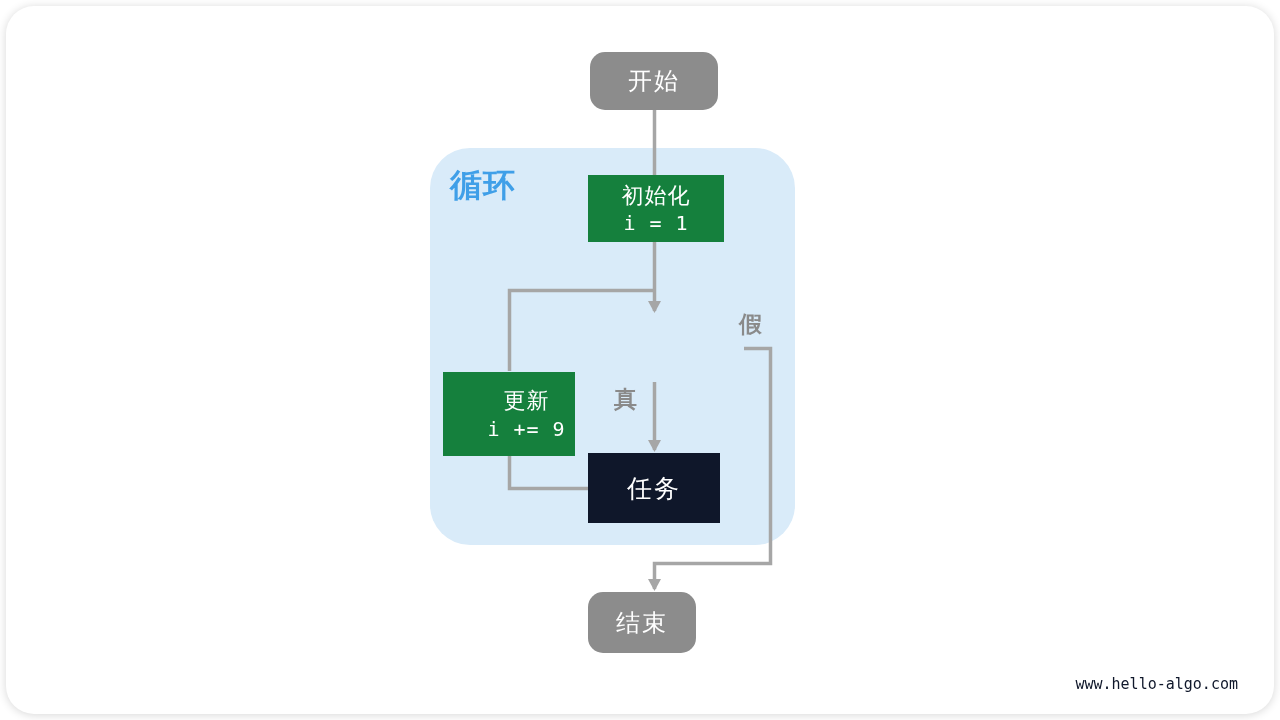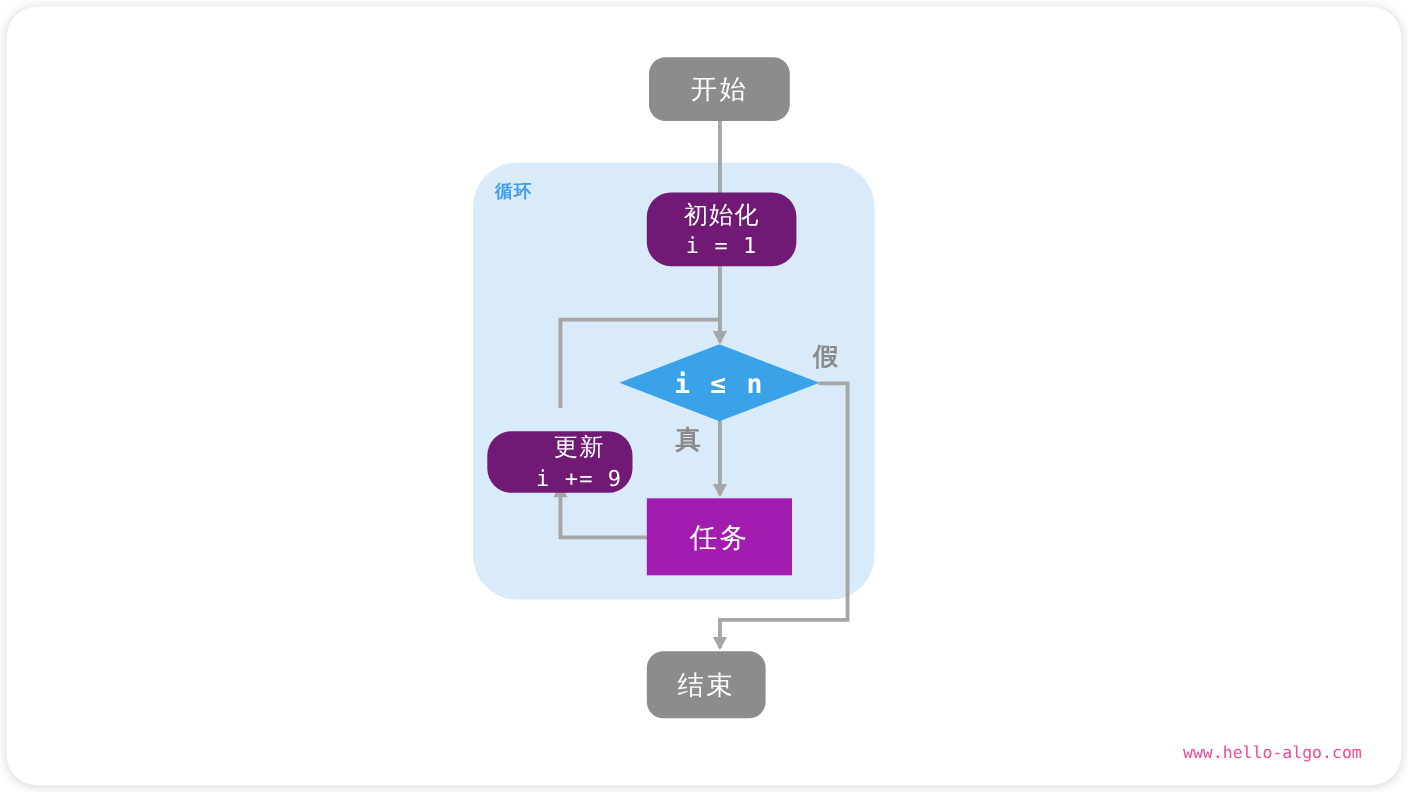--- a/index.html
+++ b/index.html
@@ -19,58 +19,58 @@
   }
 
   .loop-region {
     position:absolute; left:430px; top:148px;
     width:365px; height:397px;
     background:#D9EBF9;
     border-radius:40px;
   }
   .loop-label {
     position:absolute; left:450px; top:164px;
-    font-size:16px; font-weight:bold; color:#3F9FE8;
+    font-size:32px; font-weight:bold; color:#3F9FE8;
     letter-spacing:1px;
   }
 
   svg.connectors { position:absolute; left:0; top:0; width:1280px; height:720px; }
   .edge { stroke:#A6A6A6; stroke-width:3.5; fill:none; }
   .arrowhead { fill:#A6A6A6; stroke:none; }
 
   .node {
     position:absolute;
     display:flex; flex-direction:column;
     align-items:center; justify-content:center;
     color:#ffffff; text-align:center;
   }
   .terminal { background:#8C8C8C; border-radius:15px; font-size:24px; letter-spacing:2px; }
-  .process  { background:#701a75;border-radius:22px; }
-  .task-node { background:#a21caf; font-size:25px; letter-spacing:2px; }
+  .process  { background:#15803d; }
+  .task-node { background:#0f172a; font-size:25px; letter-spacing:2px; }
   .node .title { font-size:22px; letter-spacing:1px; line-height:1.35; }
   .node .code {
     font-family:"DejaVu Sans Mono", monospace;
     font-size:20px; font-weight:normal; line-height:1.3; letter-spacing:1px;
   }
 
   .diamond-wrap { position:absolute; left:563px; top:313px; width:182px; height:70px; }
   .diamond-text {
     font-family:"DejaVu Sans Mono", monospace;
     font-size:24px; font-weight:bold; fill:#ffffff; letter-spacing:2px;
   }
 
   .edge-label {
     position:absolute;
     font-size:23px; font-weight:bold; color:#8A8A8A;
   }
 
   .watermark {
     position:absolute; top:675px; right:42px;
     font-family:"DejaVu Sans Mono", monospace;
-    font-size:15px; color:#ec4899;
+    font-size:15px; color:#0f172a;
   }
 </style>
 </head>
 <body>
 
 <div class="canvas">
 
   <div class="card"></div>
 
   <div class="loop-region"></div>
@@ -97,28 +97,22 @@
 
   <div class="node terminal" style="left:590px; top:52px; width:128px; height:58px;">
     <span>开始</span>
   </div>
 
   <div class="node process" style="left:588px; top:175px; width:136px; height:67px;">
     <span class="title">初始化</span>
     <span class="code">i = 1</span>
   </div>
 
-  <div class="diamond-wrap">
-    <svg width="182" height="70">
-      <polygon points="91,0 182,35 91,70 0,35" fill="#3AA2E9"></polygon>
-      <text class="diamond-text" x="91" y="36" text-anchor="middle" dominant-baseline="central">i ≤ n</text>
-    </svg>
-  </div>
 
-  <div class="node process" style="left:443px; top:392px; width:132px; height:56px;padding-left:35px;">
+  <div class="node process" style="left:443px; top:372px; width:132px; height:84px;padding-left:35px;">
     <span class="title">更新</span>
     <span class="code">i += 9</span>
   </div>
 
   <div class="node task-node" style="left:588px; top:453px; width:132px; height:70px;">
     <span>任务</span>
   </div>
 
   <div class="node terminal" style="left:588px; top:592px; width:108px; height:61px;">
     <span>结束</span>

